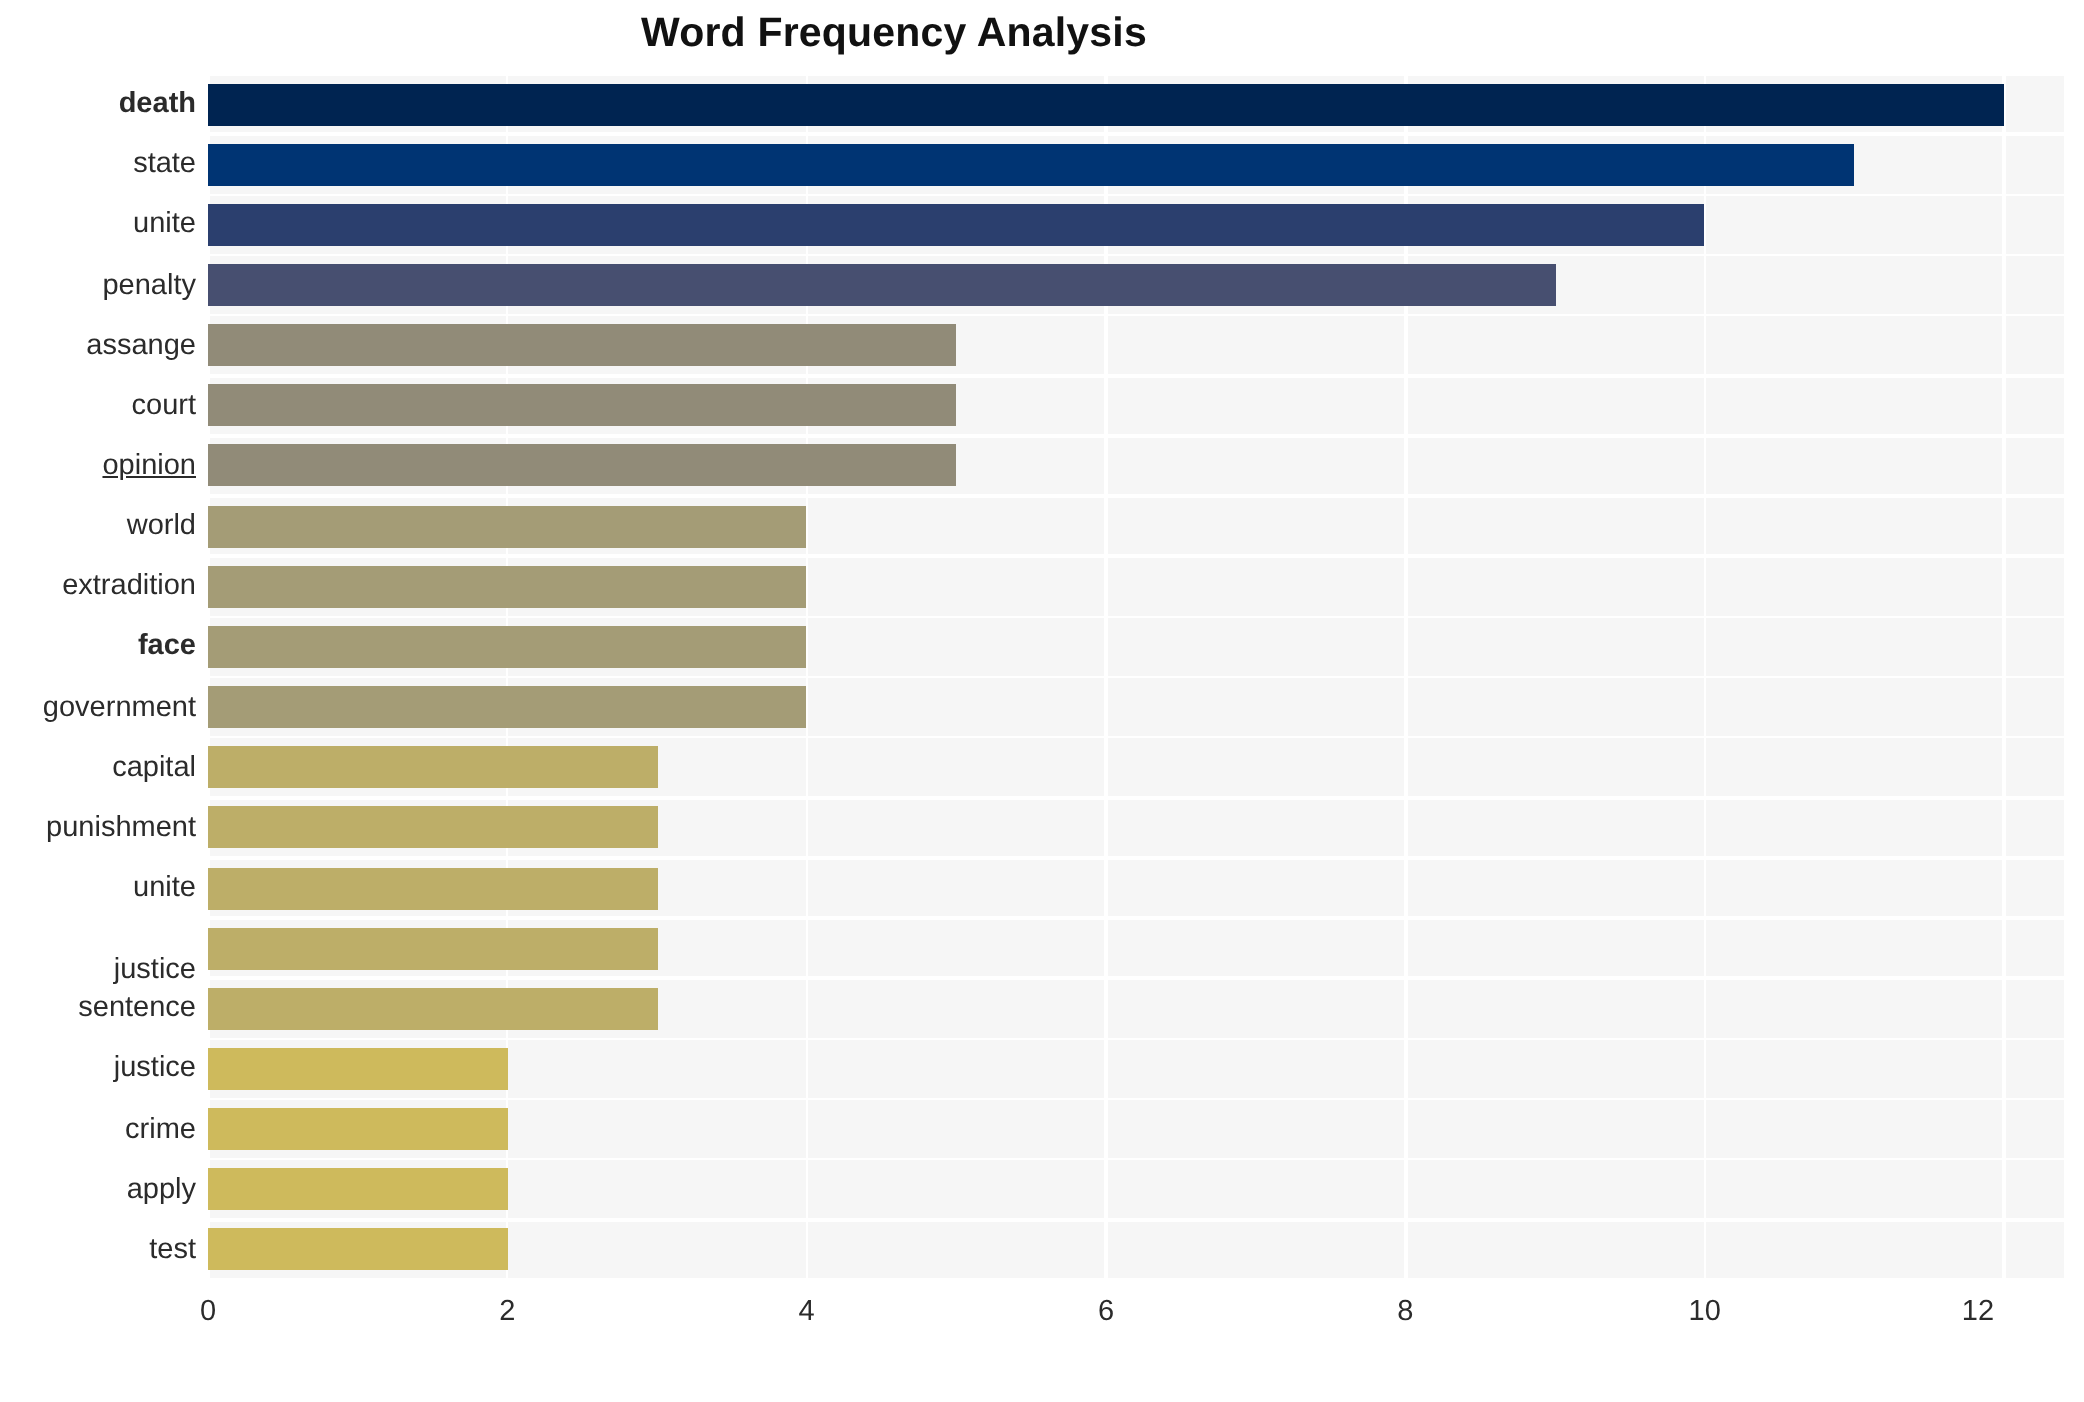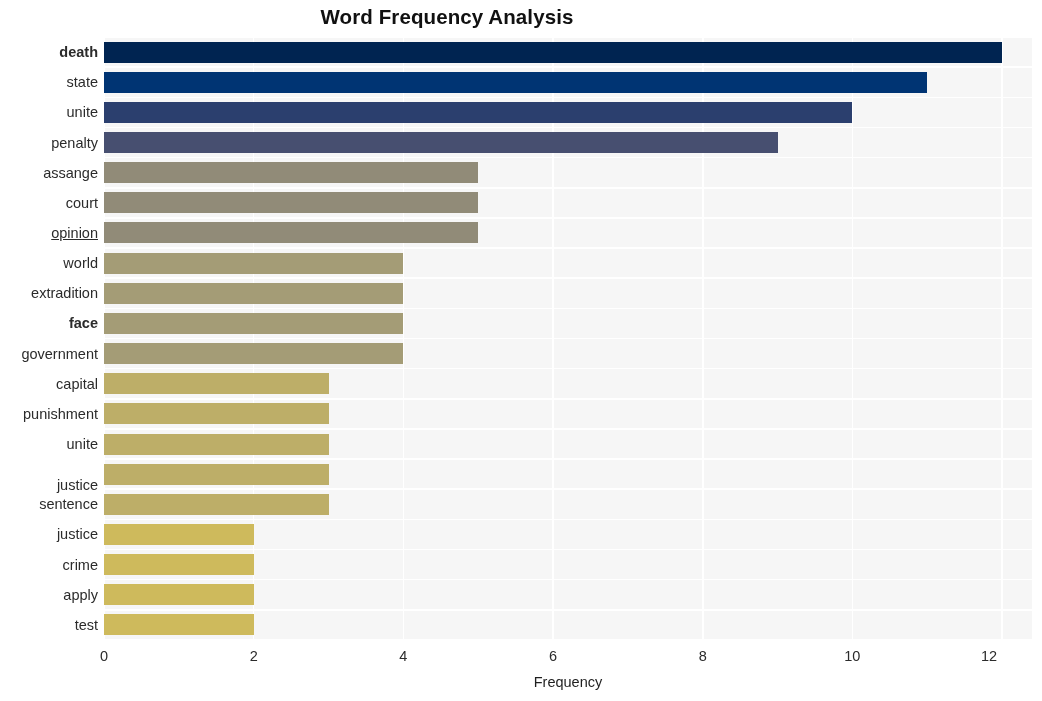--- a/index.html
+++ b/index.html
@@ -206,15 +206,14 @@
   <div id="x-axis">
       <div class="x-tick-label" style="left: 0px;">0</div>
       <div class="x-tick-label" style="left: 149.677px;">2</div>
       <div class="x-tick-label" style="left: 299.355px;">4</div>
       <div class="x-tick-label" style="left: 449.032px;">6</div>
       <div class="x-tick-label" style="left: 598.71px;">8</div>
       <div class="x-tick-label" style="left: 748.387px;">10</div>
       <div class="x-tick-label" style="left: 885px;">12</div>
     </div>
 
-  <div id="x-axis-label">Frequency</div>
 
 </div>
 
 </body></html>

